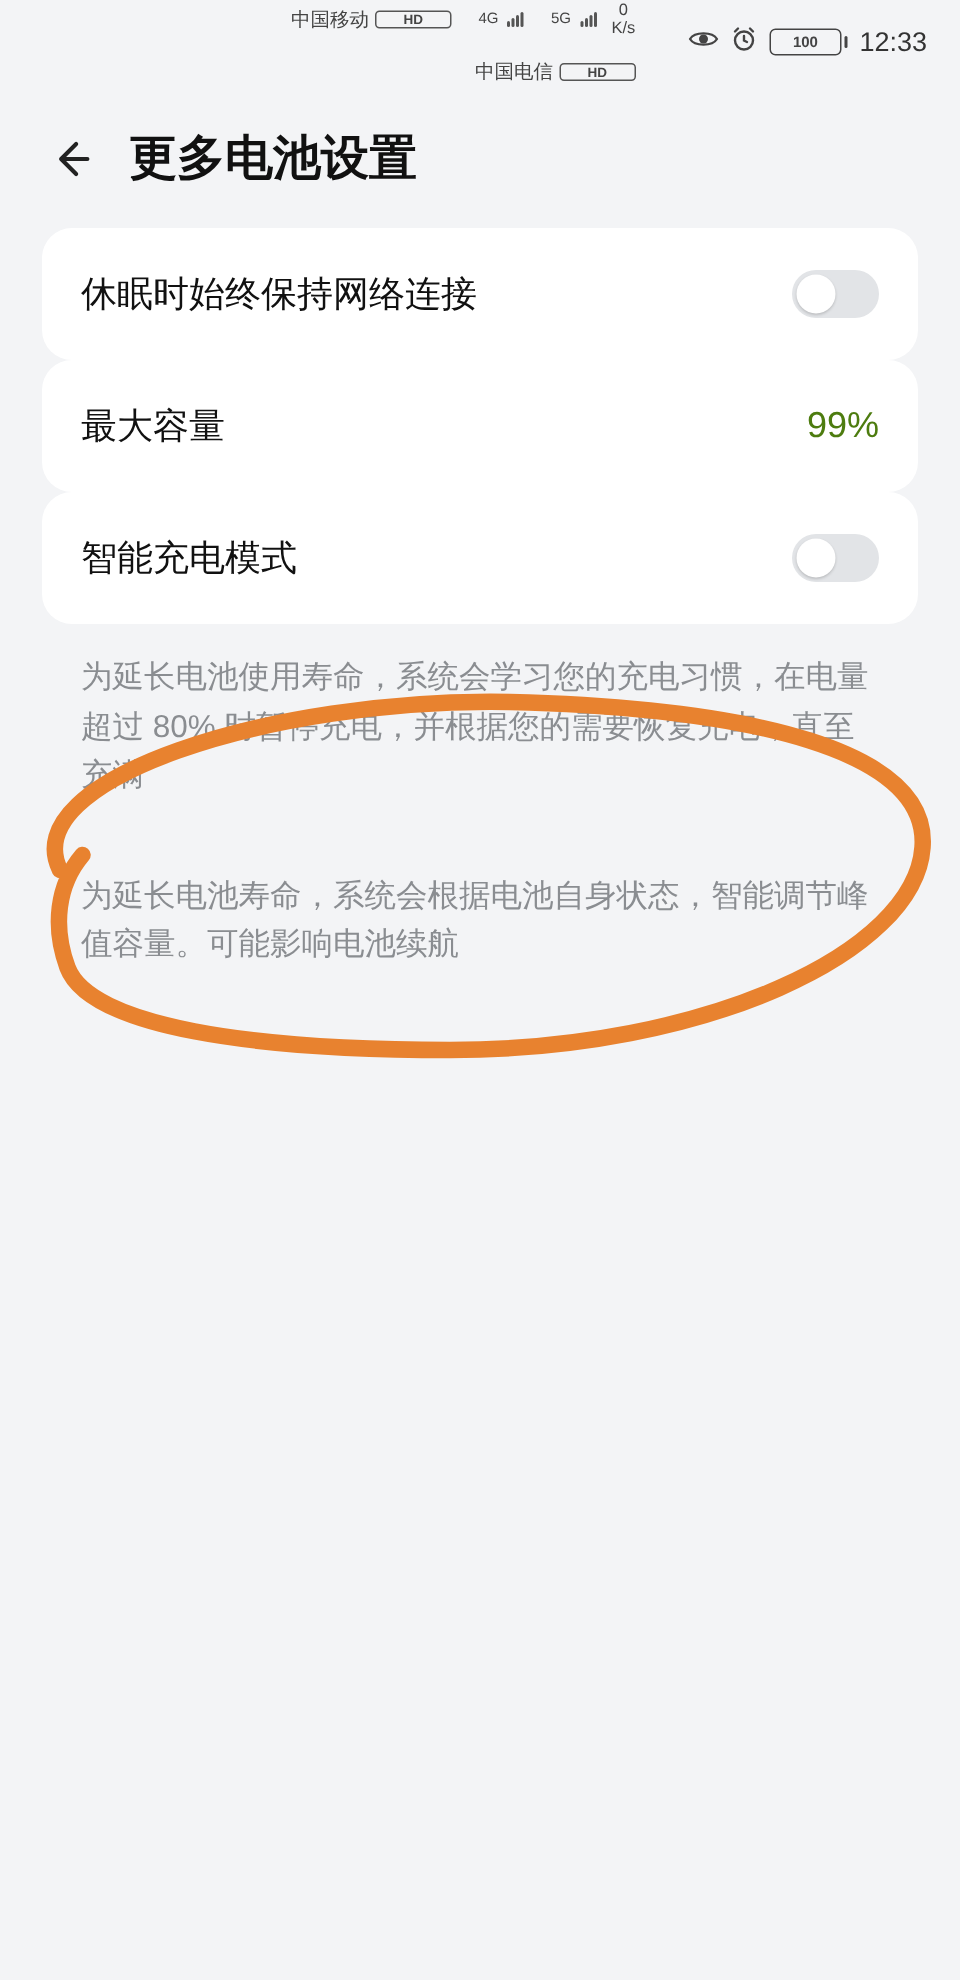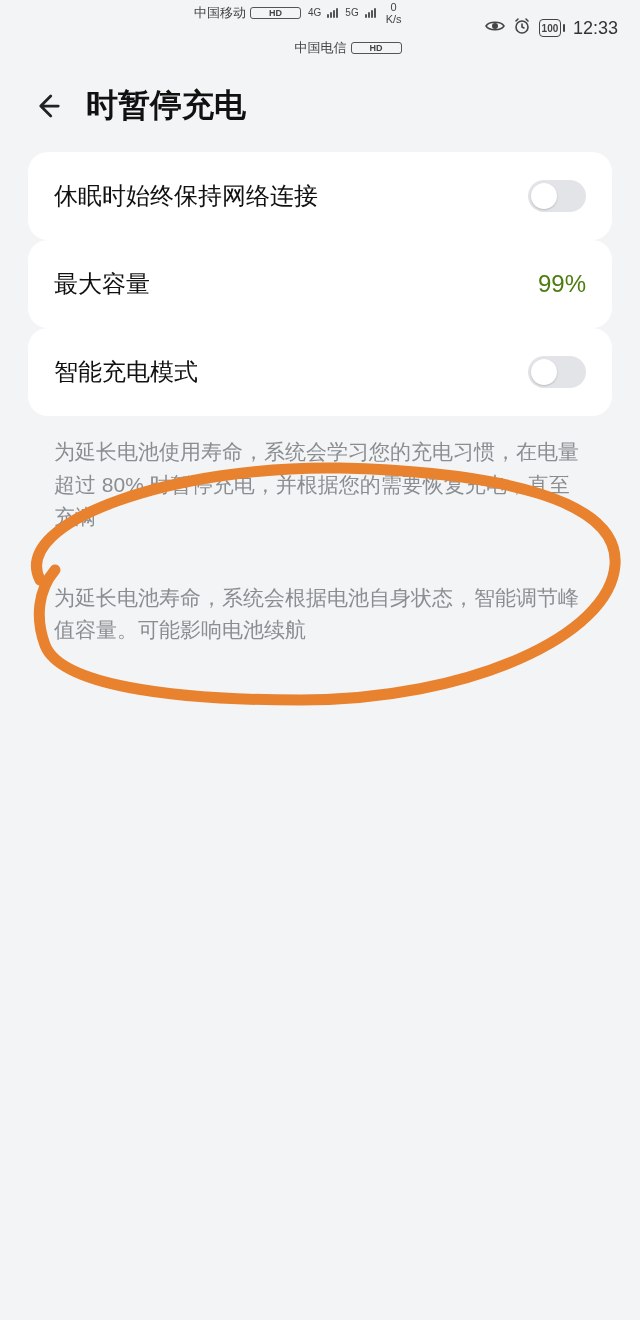--- a/index.html
+++ b/index.html
@@ -33,29 +33,29 @@
   }
   .carrier-row { display: flex; align-items: center; gap: 4px; }
   .hd-badge {
     font-size: 9px; font-weight: 700; border: 1px solid #555;
     border-radius: 3px; padding: 0 18px; line-height: 10px;
   }
   .signal { display: inline-flex; align-items: flex-end; gap: 1px; margin-left: 2px;}
   .signal i { width: 2px; background: #555; display: inline-block; border-radius: 1px;}
   .signal i:nth-child(1){height:4px}.signal i:nth-child(2){height:6px}
   .signal i:nth-child(3){height:8px}.signal i:nth-child(4){height:10px}
-  .nettag { font-size: 10px; margin-left: 3px;}
+  .nettag { font-size: 10px; margin-left: 14px;}
   .speed-block { display:flex; flex-direction:column; align-items:center; font-size:11px; line-height:12px; margin-left:6px;}
   .status-right { display: flex; align-items: center; gap: 8px; }
   .eye-icon, .alarm-icon { font-size: 16px; }
   .batt {
     display: inline-flex; align-items: center; gap: 2px;
   }
   .batt-body {
-    width: 22px; height: 18px; border: 1.5px solid #444; border-radius: 4px;
+    width: 48px; height: 18px; border: 1.5px solid #444; border-radius: 4px;
     display:flex; align-items:center; justify-content:center;
     font-size: 10px; font-weight:700;
   }
   .batt-cap { width:2px; height:8px; background:#444; border-radius:1px;}
   .clock { font-size: 18px; color:#333; }
 
   
   .header {
     display:flex; align-items:center; gap: 22px;
     padding: 28px 30px 24px 30px;
@@ -153,21 +153,21 @@
     <span class="clock">12:33</span>
   </div>
 </div>
 
 <div class="header">
   <div class="back-arrow">
     <svg viewBox="0 0 24 24">
         <path d="M15 4l-8 8 8 8M7 12h14"></path>
       </svg>
   </div>
-  <div class="title">时暂停充电</div>
+  <div class="title">更多电池设置</div>
 </div>
 
 <div class="list-wrap">
 
   <div class="card">
     <span class="row-label">休眠时始终保持网络连接</span>
     <span class="toggle">
         <span class="knob"></span>
       </span>
   </div>

